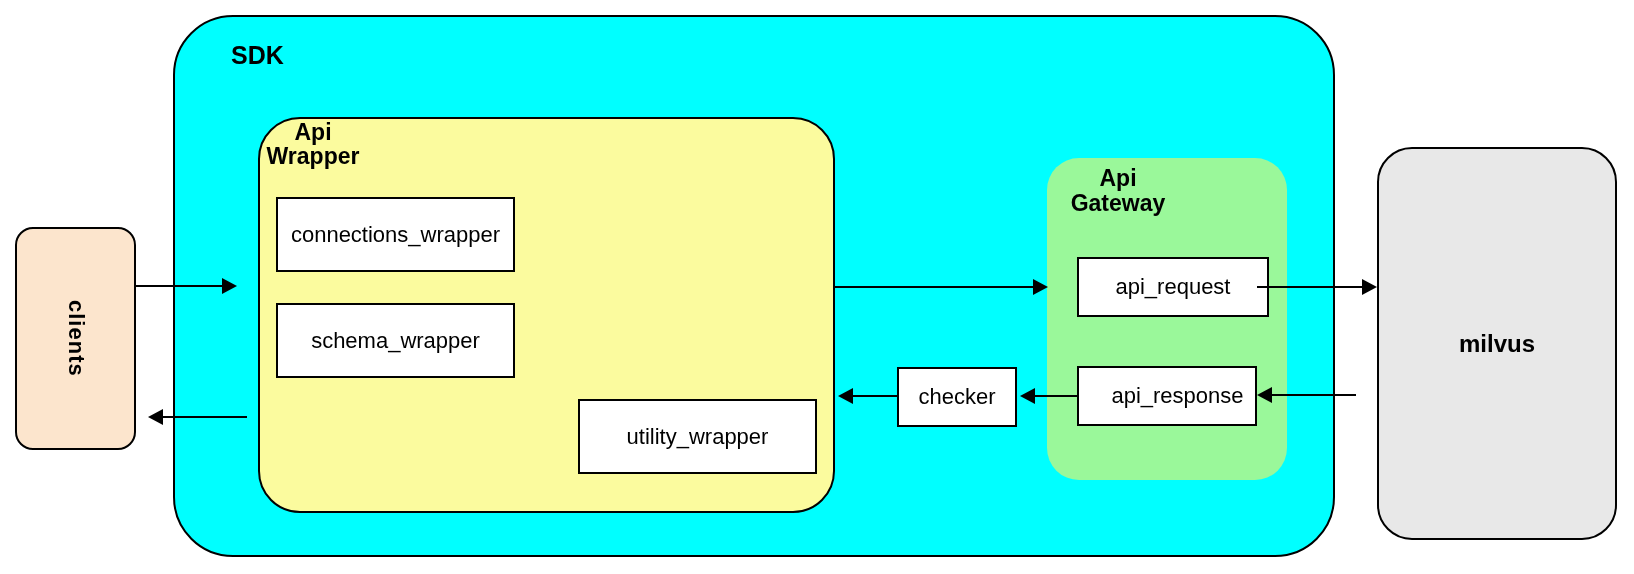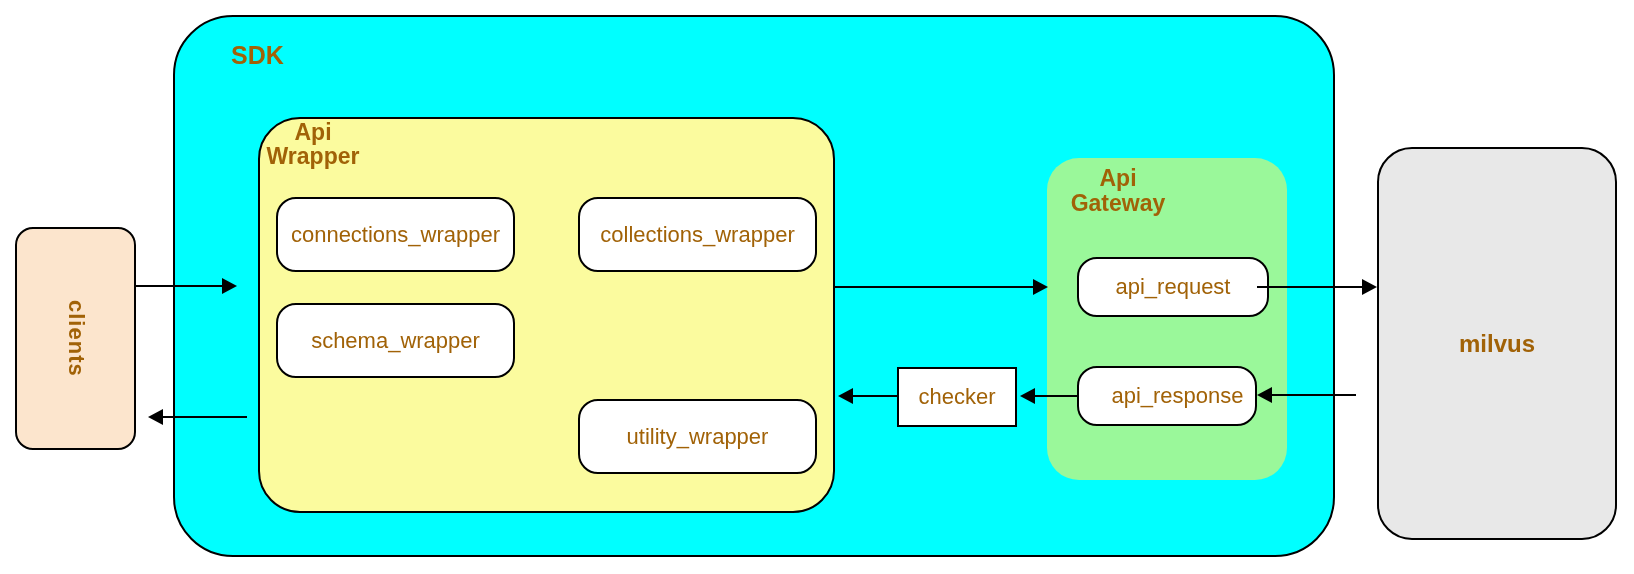--- a/index.html
+++ b/index.html
@@ -7,21 +7,21 @@
     padding: 0;
     background: #ffffff;
     font-family: "Liberation Sans", sans-serif;
   }
   .canvas {
     position: relative;
     width: 1634px;
     height: 574px;
     background: #ffffff;
     overflow: hidden;
-    color: #a16207;
+    color: #000000;
   }
   .box {
     position: absolute;
     box-sizing: border-box;
     border: 2px solid #000;
   }
   
   .sdk {
     left: 173px; top: 15px; width: 1162px; height: 542px;
     background: #00FFFF; border-radius: 60px;
@@ -60,21 +60,21 @@
   }
   .milvus {
     left: 1377px; top: 147px; width: 240px; height: 393px;
     background: #E8E8E8; border-radius: 35px;
     display: flex; align-items: center; justify-content: center;
   }
   .milvus-label { font-size: 24px; font-weight: bold; }
   
   .node {
     position: absolute; box-sizing: border-box;
-    background: #ffffff; border: 2px solid #000; border-radius: 20px;
+    background: #ffffff; border: 2px solid #000; border-radius: 0;
     display: flex; align-items: center; justify-content: center;
     font-size: 22px; white-space: nowrap;
   }
   .wrap-node { width: 239px; height: 75px; }
   .col1 { left: 276px; }
   .col2 { left: 578px; }
   .row1 { top: 197px; }
   .row2 { top: 303px; }
   .row3 { top: 399px; }
   .checker-node { left: 897px; top: 367px; width: 120px; height: 60px; border-radius: 0; }
@@ -106,21 +106,20 @@
 
   <div class="box clients">
     <span class="clients-label">clients</span>
   </div>
 
   <div class="box api-wrapper"></div>
   <div class="api-wrapper-label">Api
 Wrapper</div>
 
   <div class="node wrap-node col1 row1">connections_wrapper</div>
-  <div class="node wrap-node col2 row1">collections_wrapper</div>
   <div class="node wrap-node col1 row2">schema_wrapper</div>
   <div class="node wrap-node col2 row3">utility_wrapper</div>
 
   <div class="node checker-node">checker</div>
 
   <div class="api-gateway"></div>
   <div class="api-gateway-label">Api
 Gateway</div>
 
   <div class="node request-node">api_request</div>

